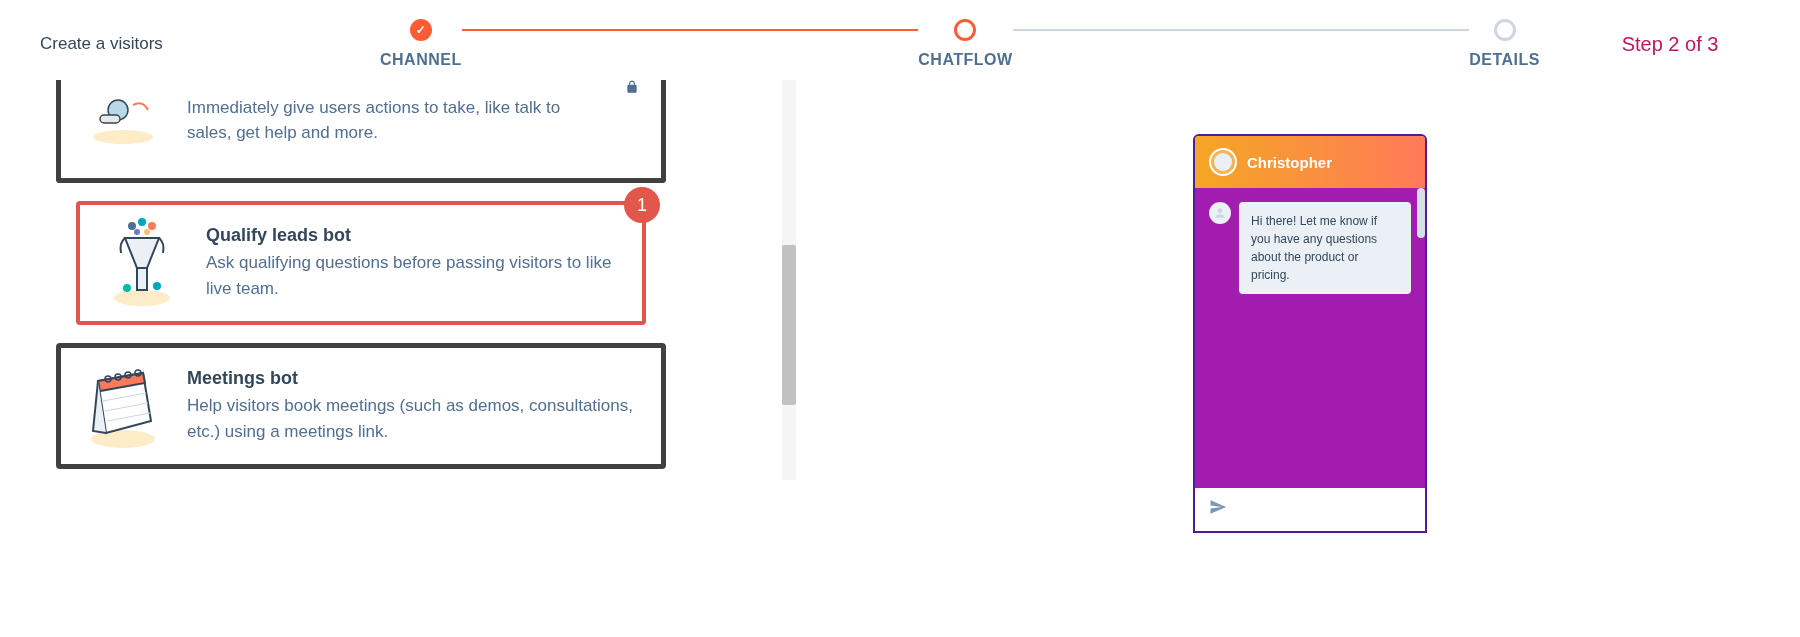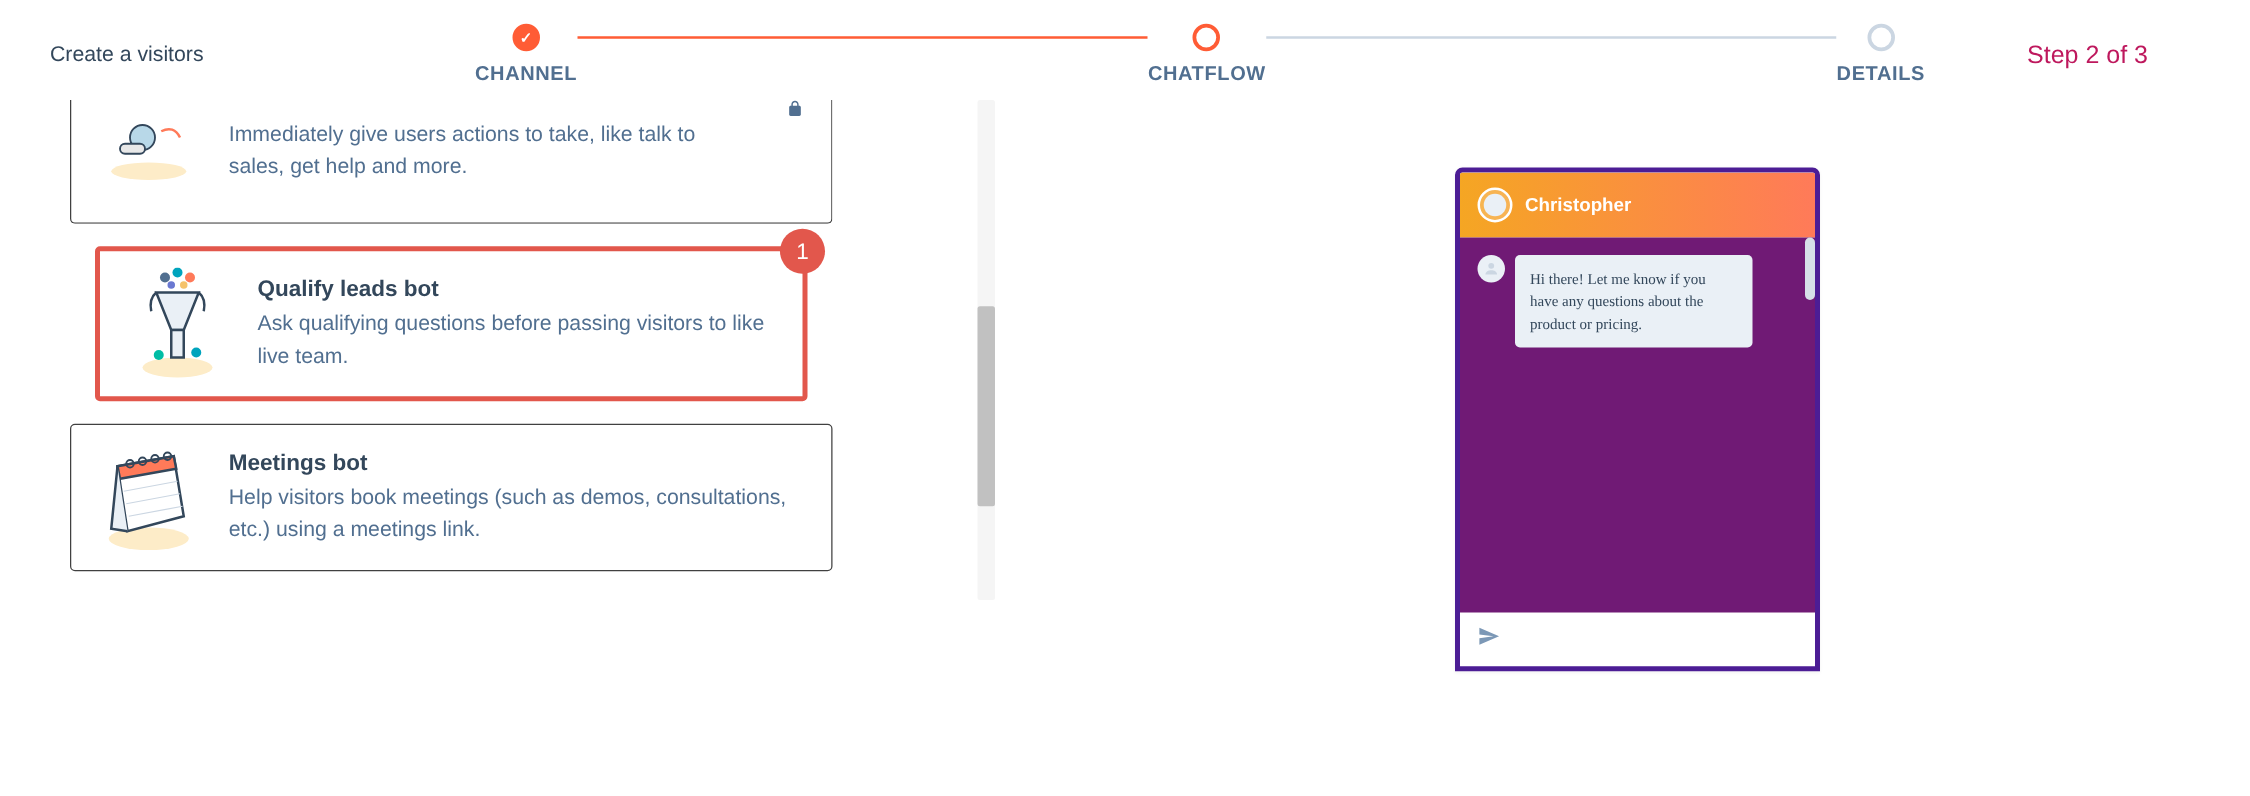--- a/index.html
+++ b/index.html
@@ -19,40 +19,40 @@
   .line-done { background: #ff5c35; }
   .line-pending { background: #cbd6e2; }
 
   .content { display: flex; padding: 10px 56px 0 56px; }
   .left-col { flex: 0 0 820px; }
   .page-title { font-size: 24px; font-weight: 600; color: #33475b; margin: 30px 0 18px 0; }
 
   .options-scroll { position: relative; height: 400px; overflow: hidden; width: 740px; }
   .options-inner { position: relative; }
 
-  .option-card { border: 1px solid #404040; border-radius: 4px; padding: 18px 22px; margin-bottom: 18px; display: flex; align-items: center; gap: 24px; background: #fff; cursor: pointer; width: 610px; }
+  .option-card { border: 5px solid #404040; border-radius: 4px; padding: 18px 22px; margin-bottom: 18px; display: flex; align-items: center; gap: 24px; background: #fff; cursor: pointer; width: 610px; }
   .option-card.partial { border-top: none; border-radius: 0 0 4px 4px; padding-top: 0; }
   .option-card.highlight { border: 4px solid #e2574c; position: relative; margin-left: 20px; width: 570px; }
   .badge-num { position: absolute; top: -18px; right: -18px; width: 36px; height: 36px; border-radius: 50%; background: #e2574c; color: #fff; display: flex; align-items: center; justify-content: center; font-size: 18px; font-weight: 500; }
   .option-icon { width: 80px; height: 80px; flex-shrink: 0; display: flex; align-items: center; justify-content: center; }
   .option-text { flex: 1; }
   .option-title { font-size: 18px; font-weight: 600; color: #33475b; margin-bottom: 4px; }
   .option-desc { font-size: 17px; color: #516f90; line-height: 1.5; }
   .lock-icon { color: #516f90; font-size: 14px; margin-left: 8px; align-self: flex-start; }
 
   .scroll-track { position: absolute; right: 0; top: 0; width: 14px; height: 100%; background: #f5f5f5; border-radius: 2px; }
   .scroll-thumb { position: absolute; right: 0; top: 165px; width: 14px; height: 160px; background: #c1c1c1; border-radius: 2px; }
 
   .right-col { flex: 1; display: flex; justify-content: center; padding-top: 54px; }
-  .preview { width: 292px; border: 4px solid #4c1d95; border-radius: 6px 6px 0 0; overflow: hidden; box-shadow: 0 1px 3px rgba(0,0,0,0.05); }
+  .preview { width: 234px; border: 2px solid #4c1d95; border-radius: 6px 6px 0 0; overflow: hidden; box-shadow: 0 1px 3px rgba(0,0,0,0.05); }
   .preview-header { background: linear-gradient(90deg, #f5a623 0%, #ff7a59 100%); padding: 12px 14px; display: flex; align-items: center; gap: 10px; }
   .avatar-ring { width: 28px; height: 28px; border-radius: 50%; border: 2px solid #fff; display: flex; align-items: center; justify-content: center; background: rgba(255,255,255,0.2); }
   .avatar-inner { width: 18px; height: 18px; border-radius: 50%; background: #eaf0f6; }
   .preview-name { color: #fff; font-weight: 600; font-size: 15px; }
-  .preview-body { height: 300px; padding: 14px; position: relative; background: #701a75; font-family: Liberation Serif, serif; }
+  .preview-body { height: 300px; padding: 14px; position: relative; background: #a21caf; }
   .msg-row { display: flex; gap: 8px; }
   .msg-avatar { width: 22px; height: 22px; border-radius: 50%; background: #eaf0f6; flex-shrink: 0; display:flex; align-items:center; justify-content:center; }
   .msg-bubble { background: #eaf0f6; border-radius: 4px; padding: 10px 12px; font-size: 12px; color: #33475b; line-height: 1.5; max-width: 190px; }
   .preview-footer { padding: 10px 14px; border-top: 0; }
   .send-glyph { color: #7c98b6; font-size: 18px; }
 
   .pv-scroll-track { position:absolute; right:0; top:0; width:8px; height:100%; }
   .pv-scroll-thumb { position:absolute; right:0; top:0; width:8px; height:50px; background:#d6dfe8; border-radius:4px; }
 </style>
 </head>

